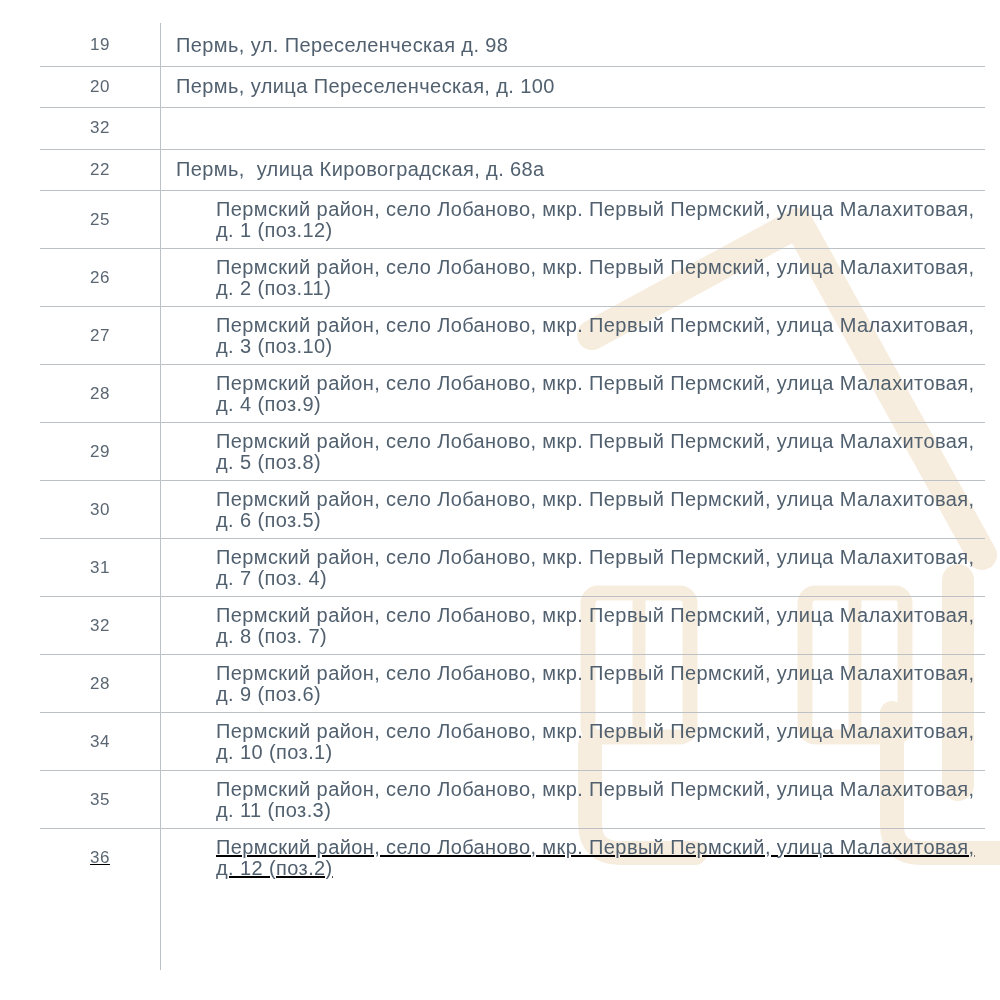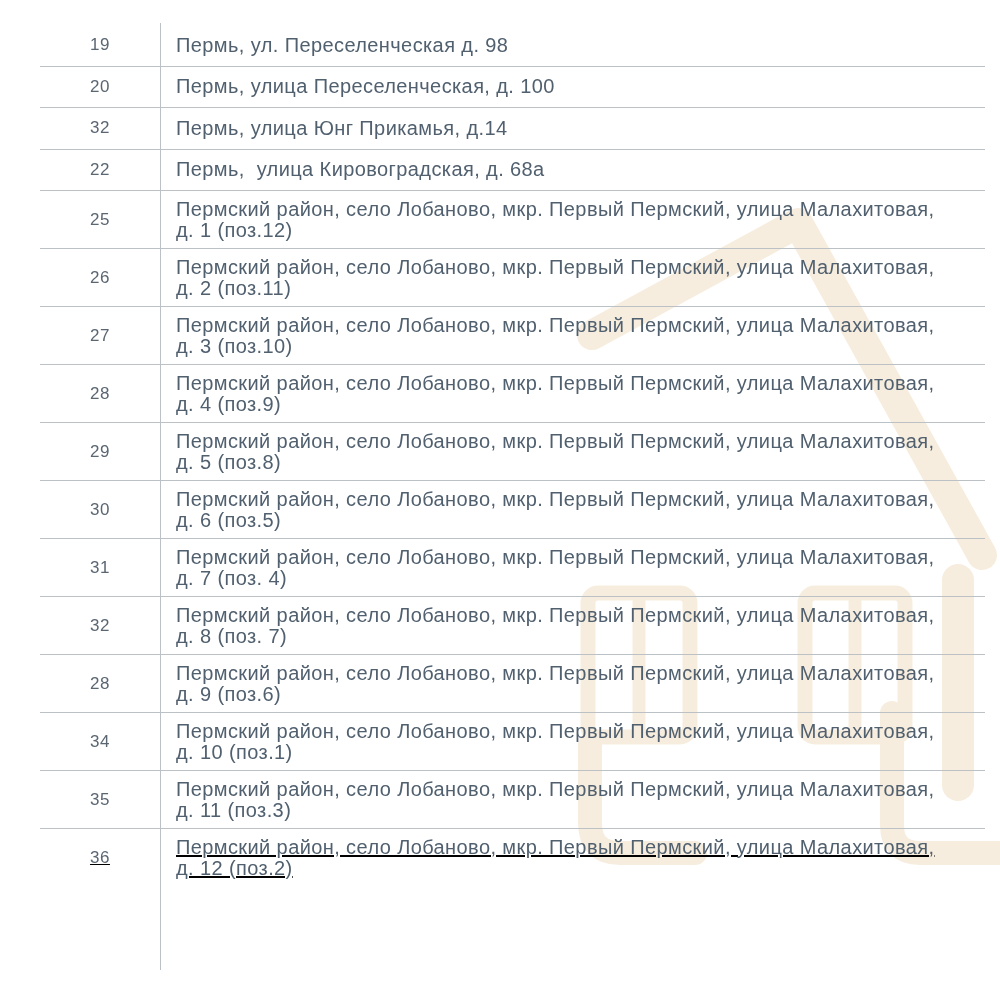--- a/index.html
+++ b/index.html
@@ -40,21 +40,21 @@
     width: 945px;
     z-index: 2;
   }
   .row {
     display: flex;
     align-items: center;
     border-bottom: 1px solid var(--line_color, #bcc1c6);
   }
   .row:last-child { border-bottom: none; text-decoration: underline; }
   .row.single { min-height: 40.5px; }
-  .row.tall   { min-height: 57px; }
+  .row.tall   { min-height: 57px; gap: 40px; }
   .num {
     width: 120px;
     flex: 0 0 120px;
     text-align: center;
     color: var(--number_color, #5a6672);
     font-size: 17px;
     letter-spacing: 0.5px;
   }
   .addr {
     flex: 1 1 auto;
@@ -91,21 +91,20 @@
     <div class="addr">Пермь, ул. Переселенческая д. 98</div>
   </div>
 
   <div class="row single">
     <div class="num">20</div>
     <div class="addr">Пермь, улица Переселенческая, д. 100</div>
   </div>
 
   <div class="row single">
     <div class="num">32</div>
-    <div class="addr">Пермь, улица Юнг Прикамья, д.14</div>
   </div>
 
   <div class="row single">
     <div class="num">22</div>
     <div class="addr">Пермь,  улица Кировоградская, д. 68а</div>
   </div>
 
 
 
   <div class="row tall">

